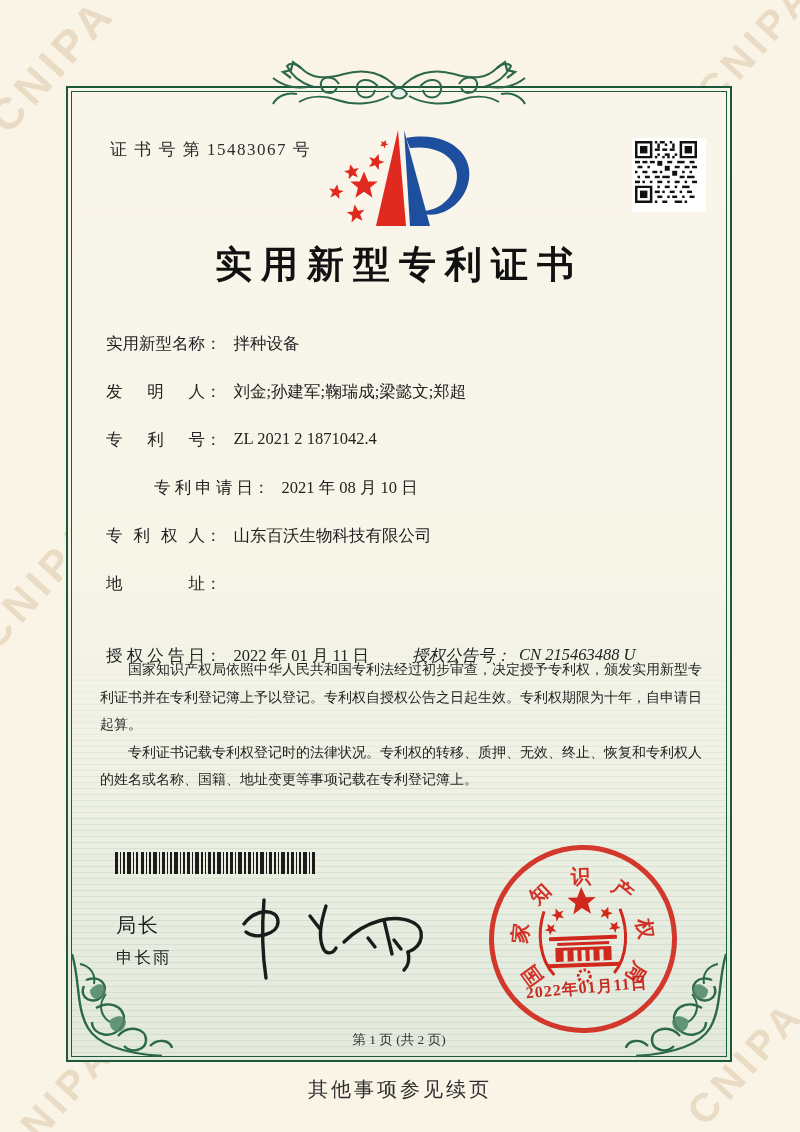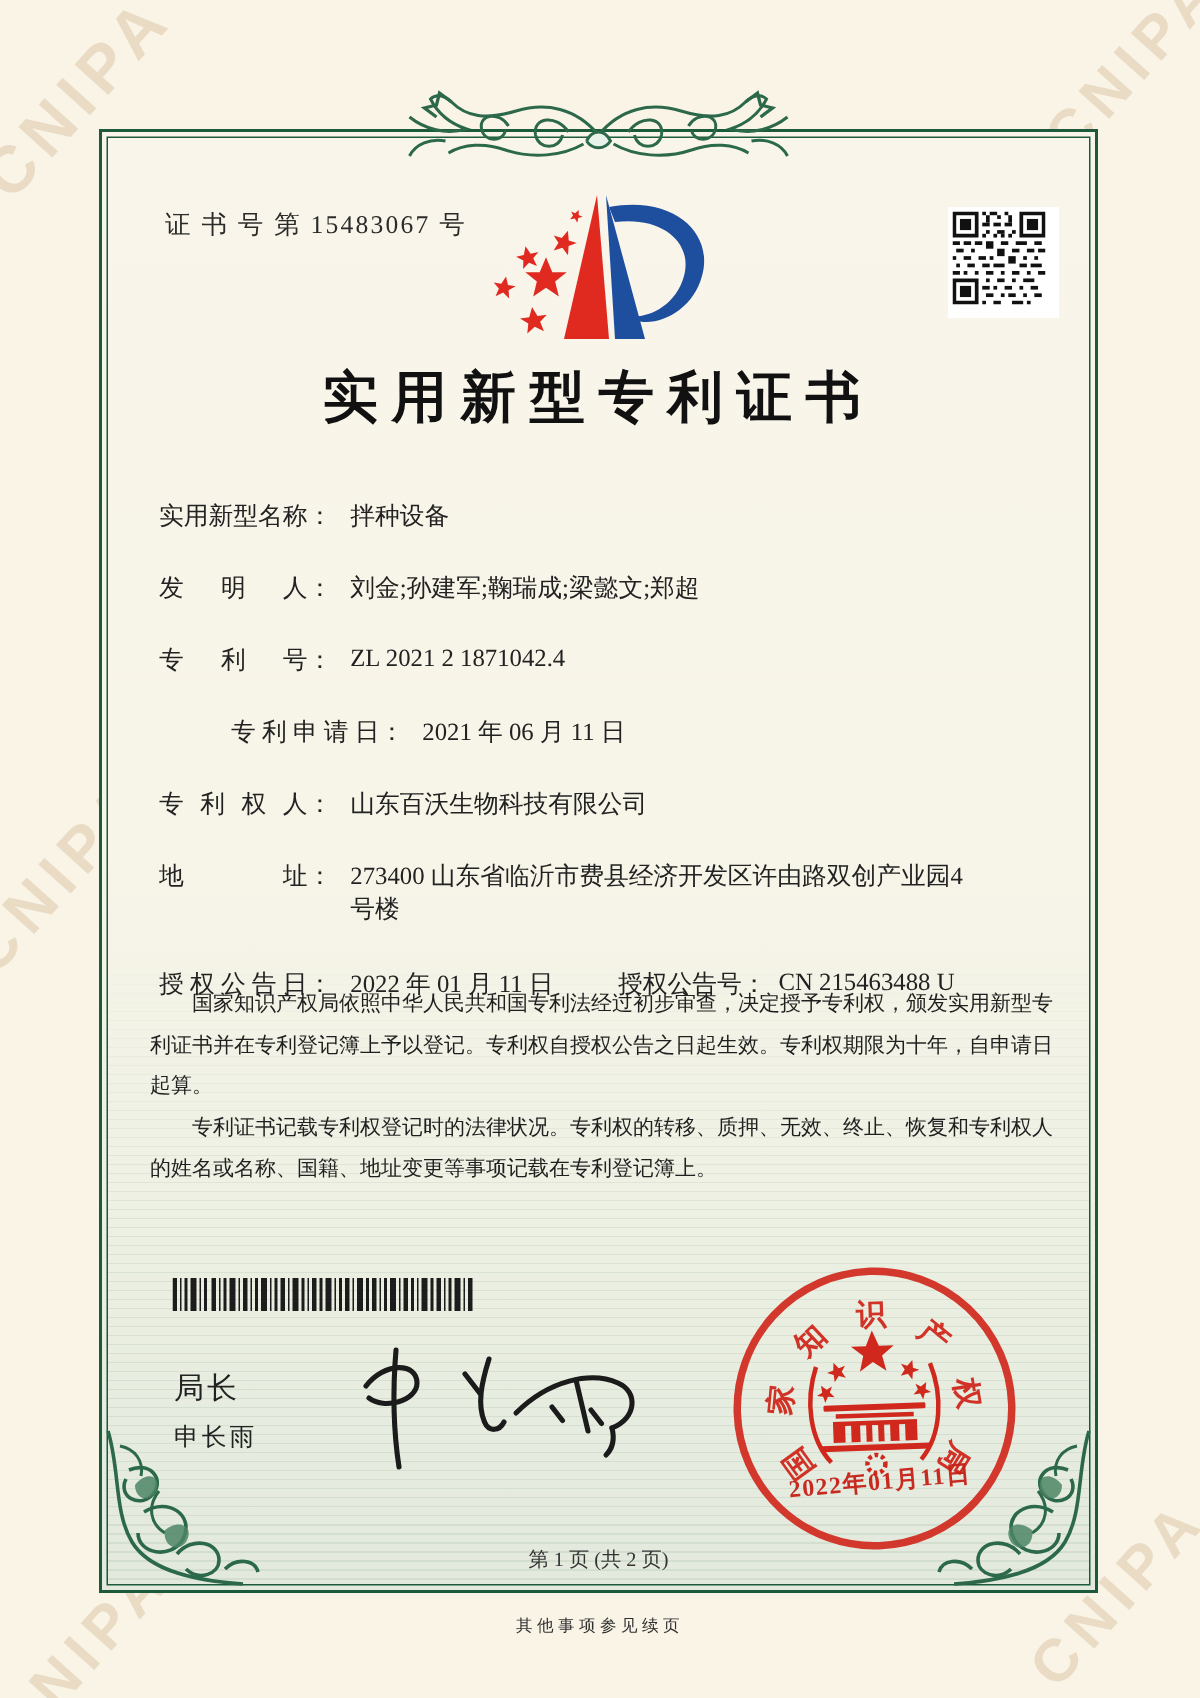--- a/index.html
+++ b/index.html
@@ -43,21 +43,21 @@
   .qr{position:absolute;right:24px;top:50px;width:68px;height:68px;background:#fff;padding:3px;}
   .title{
     position:absolute;left:0;right:0;top:152px;text-align:center;
     font-size:37px;font-weight:700;letter-spacing:9px;color:#111;
   }
   
   .fields{position:absolute;left:38px;top:245px;width:590px;font-size:16.5px;}
   .frow{position:absolute;left:0;display:flex;align-items:flex-start;white-space:nowrap;}
   .flabel{display:inline-block;width:6em;text-align:justify;text-align-last:justify;color:#222;}
   .fvalue{margin-left:12px;white-space:normal;max-width:430px;display:inline-block;}
-  .pair2{position:absolute;left:306px;top:0;display:flex;}
+  .pair2{position:absolute;left:306px;top:0;display:flex;font-style:italic;}
   
   .paras{
     position:absolute;left:32px;top:568px;width:602px;
     font-size:14px;line-height:27.5px;text-align:justify;color:#1f1f1f;
   }
   .paras p{margin:0;text-indent:2em;}
   
   .barcode{position:absolute;left:47px;top:764px;}
   .sig-pos{position:absolute;left:48px;top:824px;font-size:20px;letter-spacing:2px;}
   .sig-name{position:absolute;left:48px;top:859px;font-size:16.5px;letter-spacing:2px;}
@@ -76,21 +76,21 @@
   }
   .emblem{position:absolute;left:50%;top:46%;transform:translate(-50%,-50%);}
   .seal-date{
     position:absolute;left:-14px;width:210px;top:128px;text-align:center;
     font-size:16px;font-weight:700;color:rgba(198,32,22,.95);letter-spacing:1px;
     transform:rotate(-3deg);
   }
   .page-num{position:absolute;left:0;right:0;top:943px;text-align:center;font-size:13.5px;color:#333;}
   .cont-note{
     position:absolute;left:0;right:0;top:1076px;text-align:center;
-    font-size:11px;letter-spacing:3px;color:#2e2e2e;
+    font-size:20px;letter-spacing:3px;color:#2e2e2e;
   }
   svg{display:block;}
 </style>
 </head>
 <body>
 
 <div class="page">
 
   <span class="wm" style="left:-30px;top:40px;font-size:44px;">CNIPA</span>
   <span class="wm" style="left:680px;top:20px;font-size:40px;">CNIPA</span>
@@ -277,31 +277,30 @@
         <span class="fvalue">刘金;孙建军;鞠瑞成;梁懿文;郑超</span>
       </div>
       <div class="frow" style="top:96px;">
         <span class="flabel">专利号</span>
           <span>：</span>
         <span class="fvalue">ZL 2021 2 1871042.4</span>
       </div>
       <div class="frow" style="top:144px;margin-left:48px;">
         <span class="flabel">专利申请日</span>
           <span>：</span>
-        <span class="fvalue">2021 年 06 月 11 日</span>
+        <span class="fvalue">2021 年 08 月 10 日</span>
       </div>
       <div class="frow" style="top:192px;">
         <span class="flabel">专利权人</span>
           <span>：</span>
         <span class="fvalue">山东百沃生物科技有限公司</span>
       </div>
       <div class="frow" style="top:240px;">
         <span class="flabel">地址</span>
           <span>：</span>
-        <span class="fvalue" style="max-width:420px;">273400 山东省临沂市费县经济开发区许由路双创产业园4号楼</span>
       </div>
       <div class="frow" style="top:312px;width:590px;">
         <span class="flabel">授权公告日</span>
           <span>：</span>
         <span class="fvalue">2022 年 01 月 11 日</span>
         <span class="pair2">
           <span>授权公告号</span>
             <span>：</span>
           <span style="margin-left:8px;">CN 215463488 U</span>
         </span>

